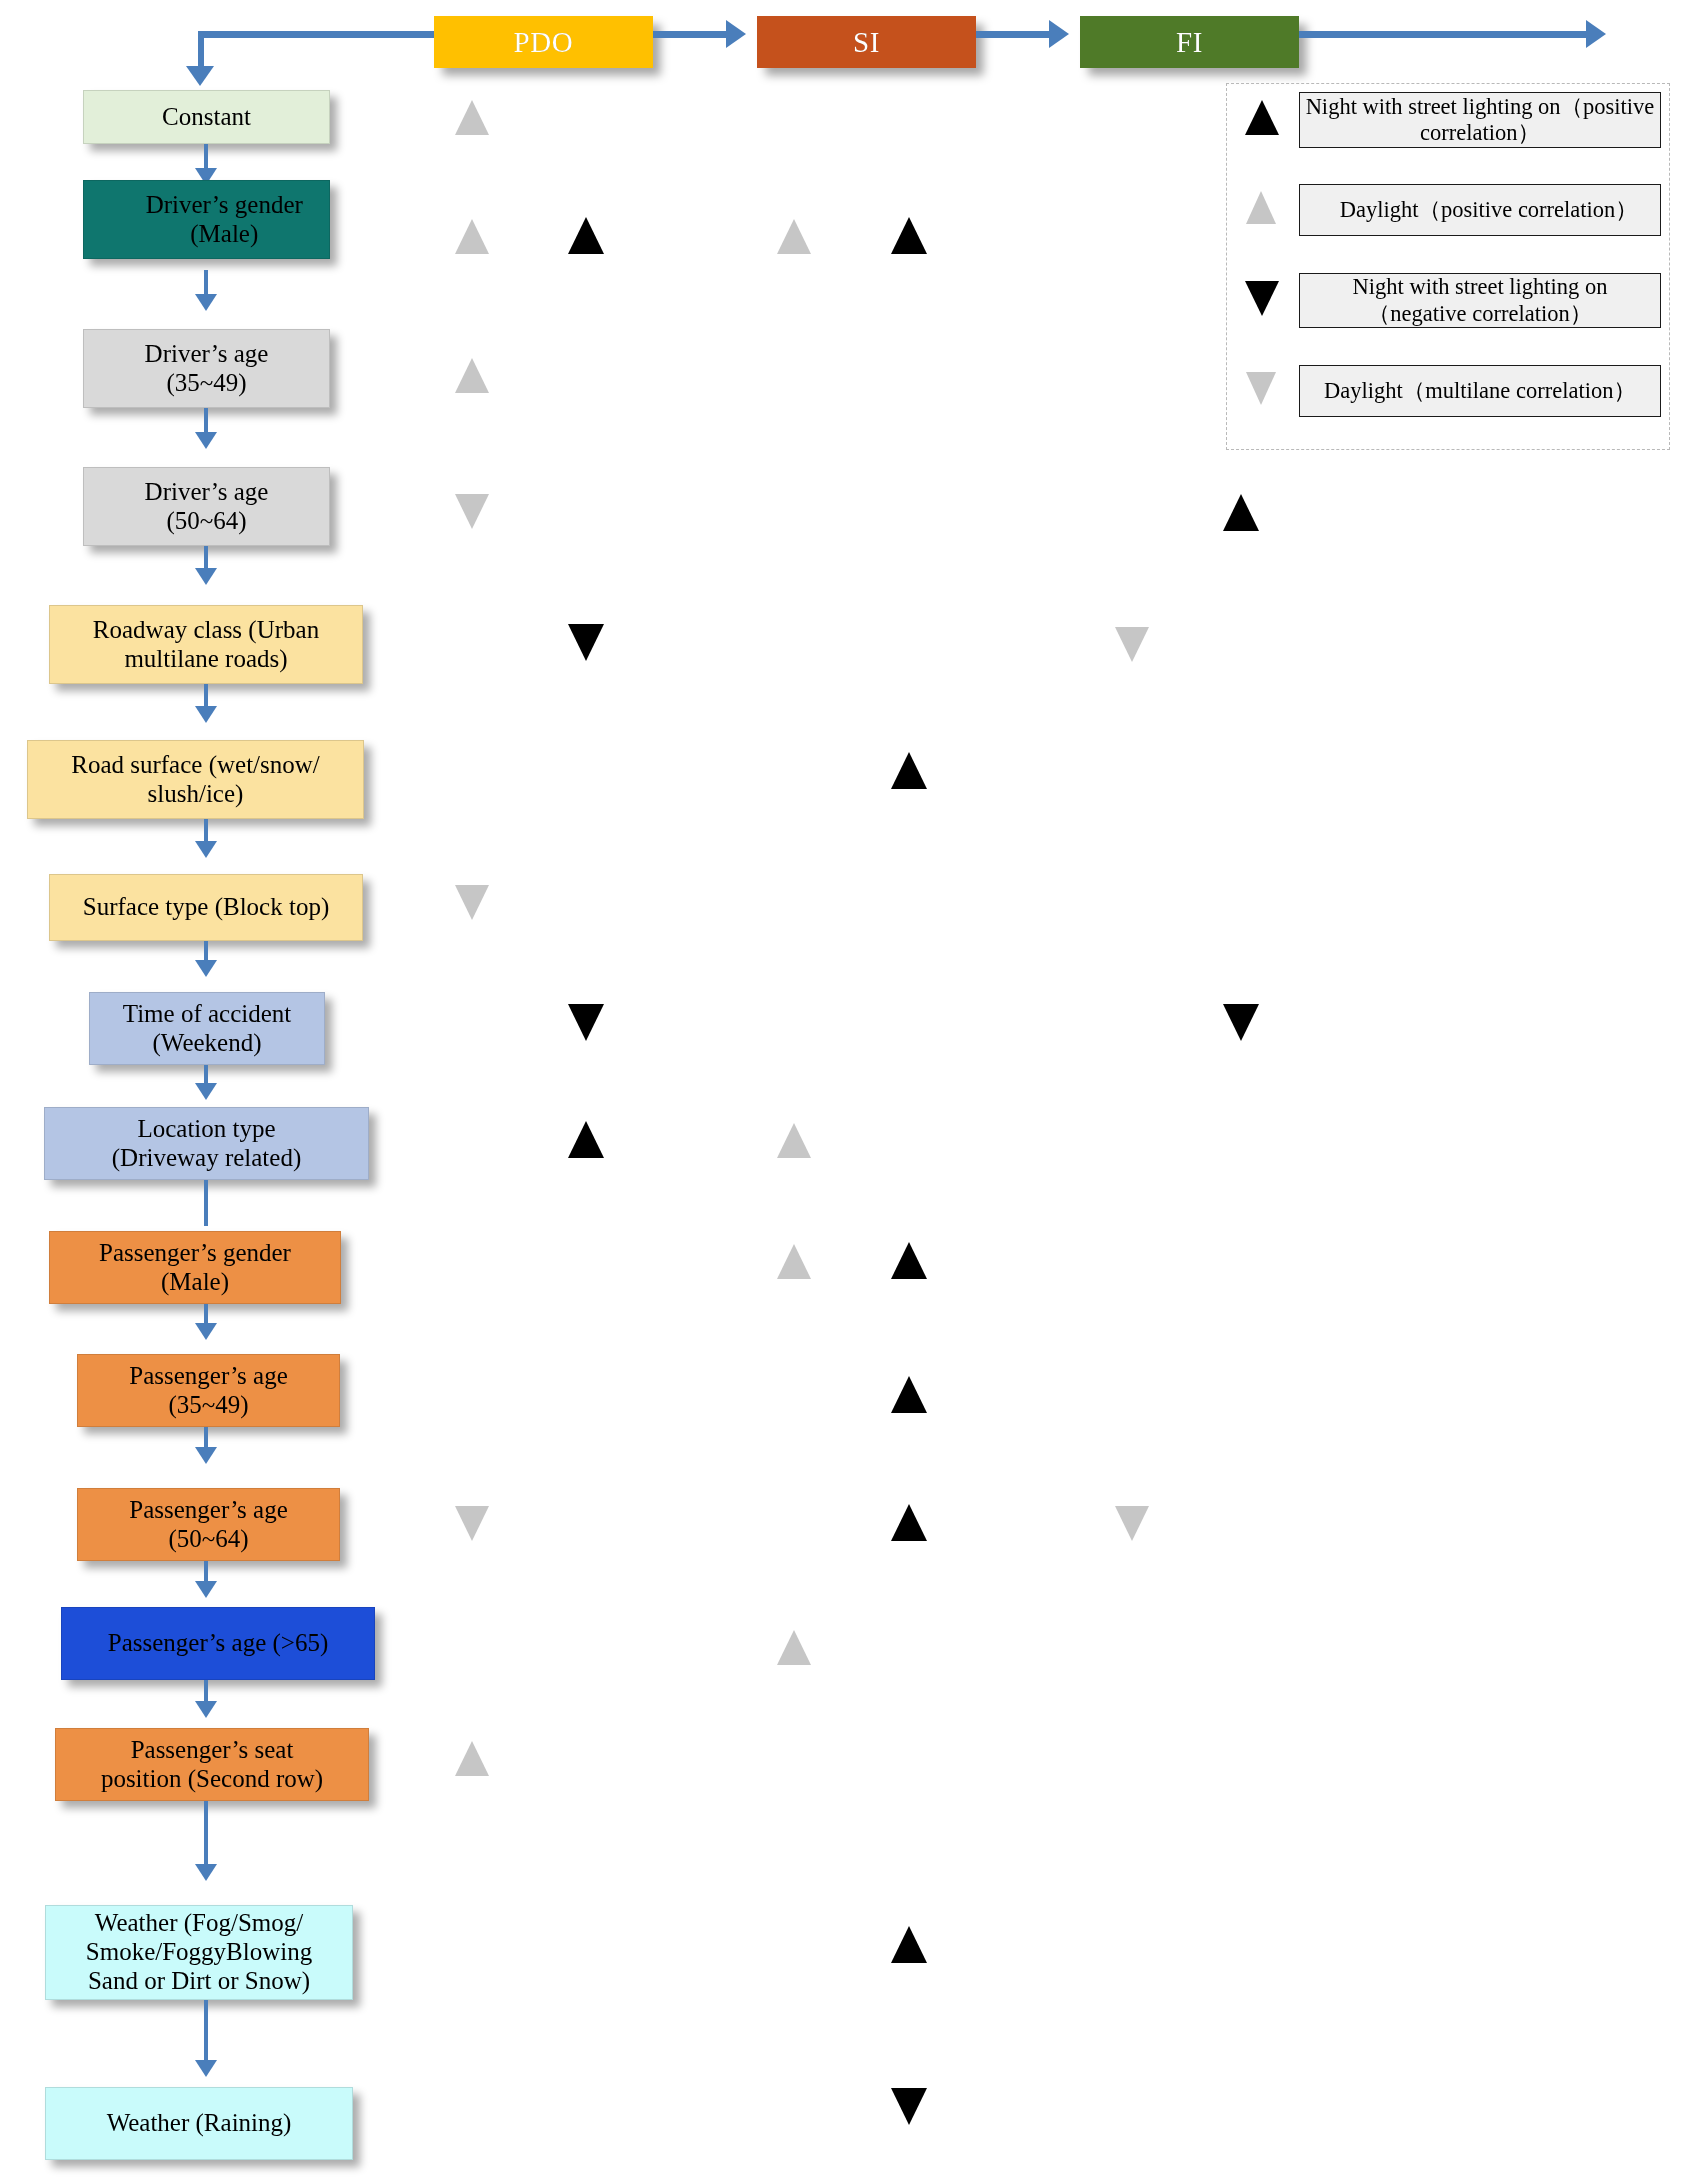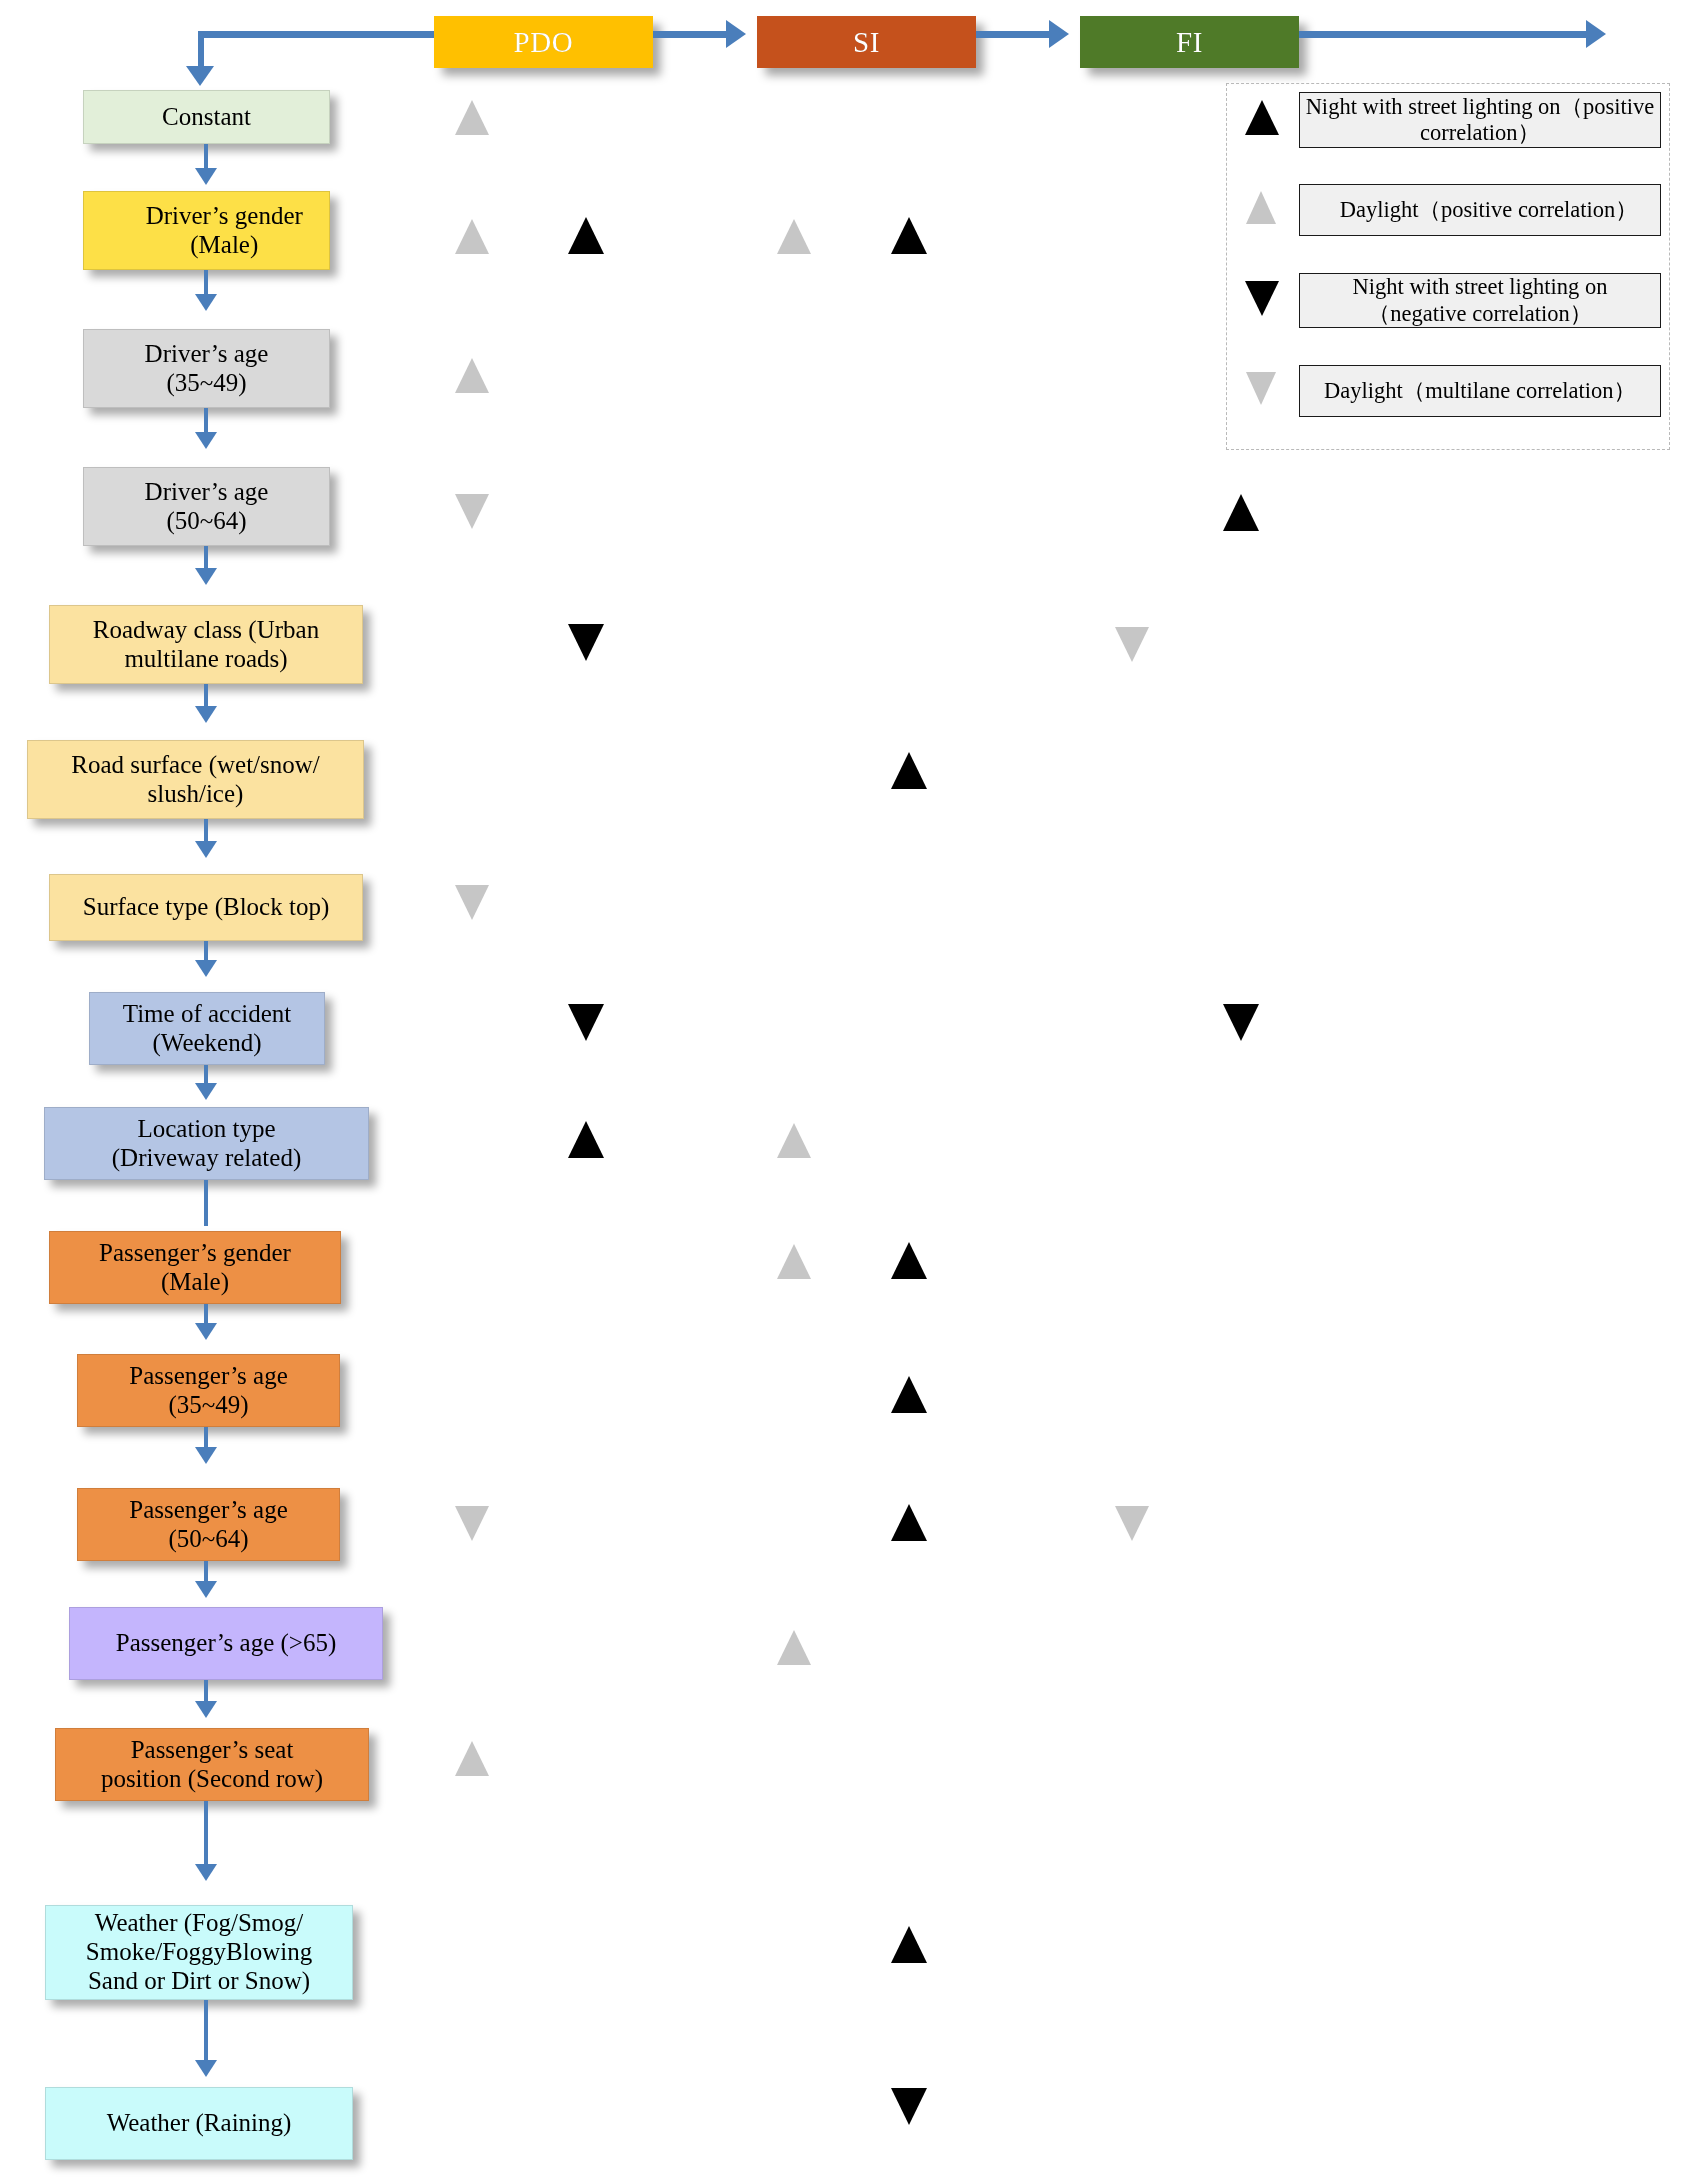--- a/index.html
+++ b/index.html
@@ -191,21 +191,21 @@
     <div class="lgmark lg-dn-gy" style="left:19px;top:288px;"></div>
     <div class="lgtext" style="left:72px;top:281px;width:362px;height:52px;">Daylight（multilane correlation）</div>
   </div>
 
   <div class="vbox" style="left:83px;top:90px;width:247px;height:54px;background:#E2EFD9;">
     <span>Constant</span>
   </div>
   <div class="conn" style="left:204px;top:144px;height:30px;"></div>
   <div class="conn-head" style="left:195px;top:168px;"></div>
 
-  <div class="vbox" style="left:83px;top:191px;width:247px;height:79px;background:#fde047;padding-left:40px;">
+  <div class="vbox" style="left:83px;top:180px;width:247px;height:79px;background:#0f766e;padding-left:40px;">
     <span>Driver’s gender<br>(Male)</span>
   </div>
   <div class="conn" style="left:204px;top:270px;height:30px;"></div>
   <div class="conn-head" style="left:195px;top:294px;"></div>
 
   <div class="vbox" style="left:83px;top:329px;width:247px;height:79px;background:#D9D9D9;">
     <span>Driver’s age<br>(35~49)</span>
   </div>
   <div class="conn" style="left:204px;top:408px;height:30px;"></div>
   <div class="conn-head" style="left:195px;top:432px;"></div>
@@ -256,21 +256,21 @@
   </div>
   <div class="conn" style="left:204px;top:1427px;height:25px;"></div>
   <div class="conn-head" style="left:195px;top:1447px;"></div>
 
   <div class="vbox" style="left:77px;top:1488px;width:263px;height:73px;background:#ED9045;">
     <span>Passenger’s age<br>(50~64)</span>
   </div>
   <div class="conn" style="left:204px;top:1561px;height:26px;"></div>
   <div class="conn-head" style="left:195px;top:1581px;"></div>
 
-  <div class="vbox" style="left:69px;top:1607px;width:314px;height:73px;background:#c4b5fd;">
+  <div class="vbox" style="left:61px;top:1607px;width:314px;height:73px;background:#1d4ed8;">
     <span>Passenger’s age (&gt;65)</span>
   </div>
   <div class="conn" style="left:204px;top:1680px;height:27px;"></div>
   <div class="conn-head" style="left:195px;top:1701px;"></div>
 
   <div class="vbox" style="left:55px;top:1728px;width:314px;height:73px;background:#ED9045;">
     <span>Passenger’s seat<br>position (Second row)</span>
   </div>
   <div class="conn" style="left:204px;top:1801px;height:69px;"></div>
   <div class="conn-head" style="left:195px;top:1864px;"></div>

